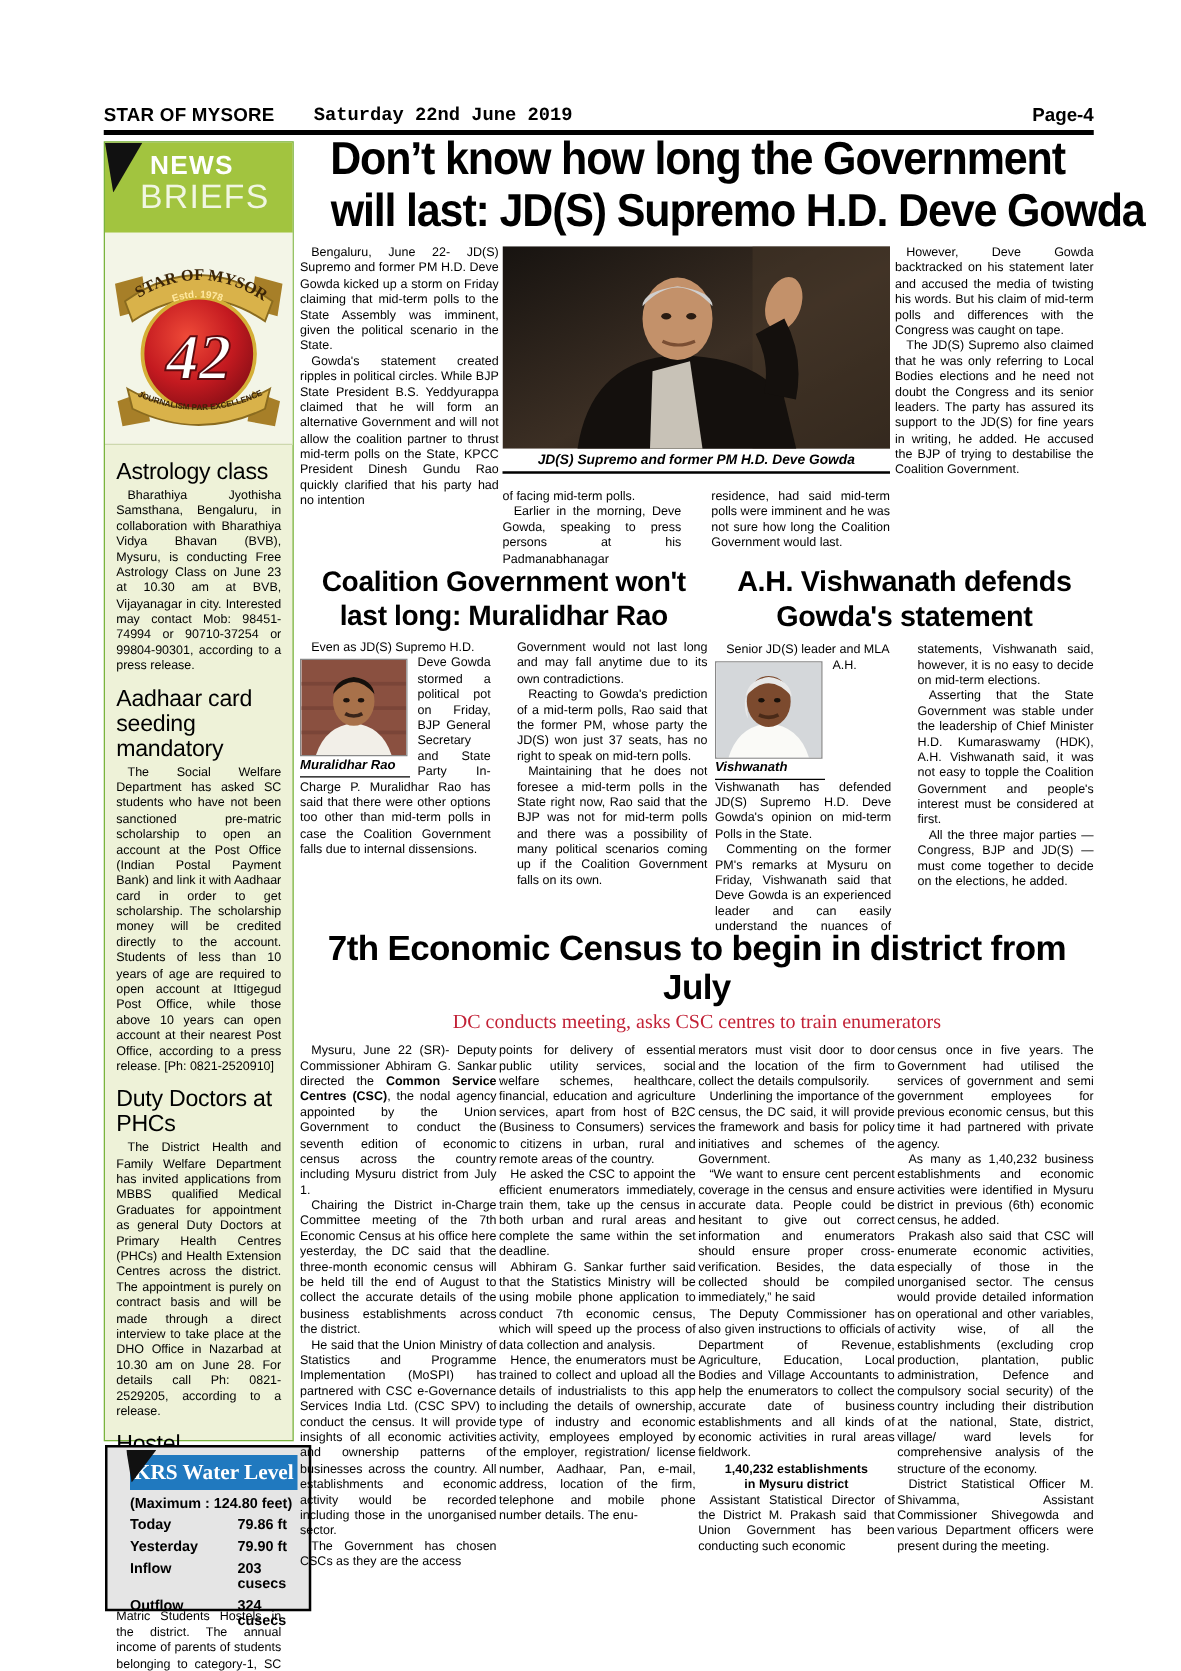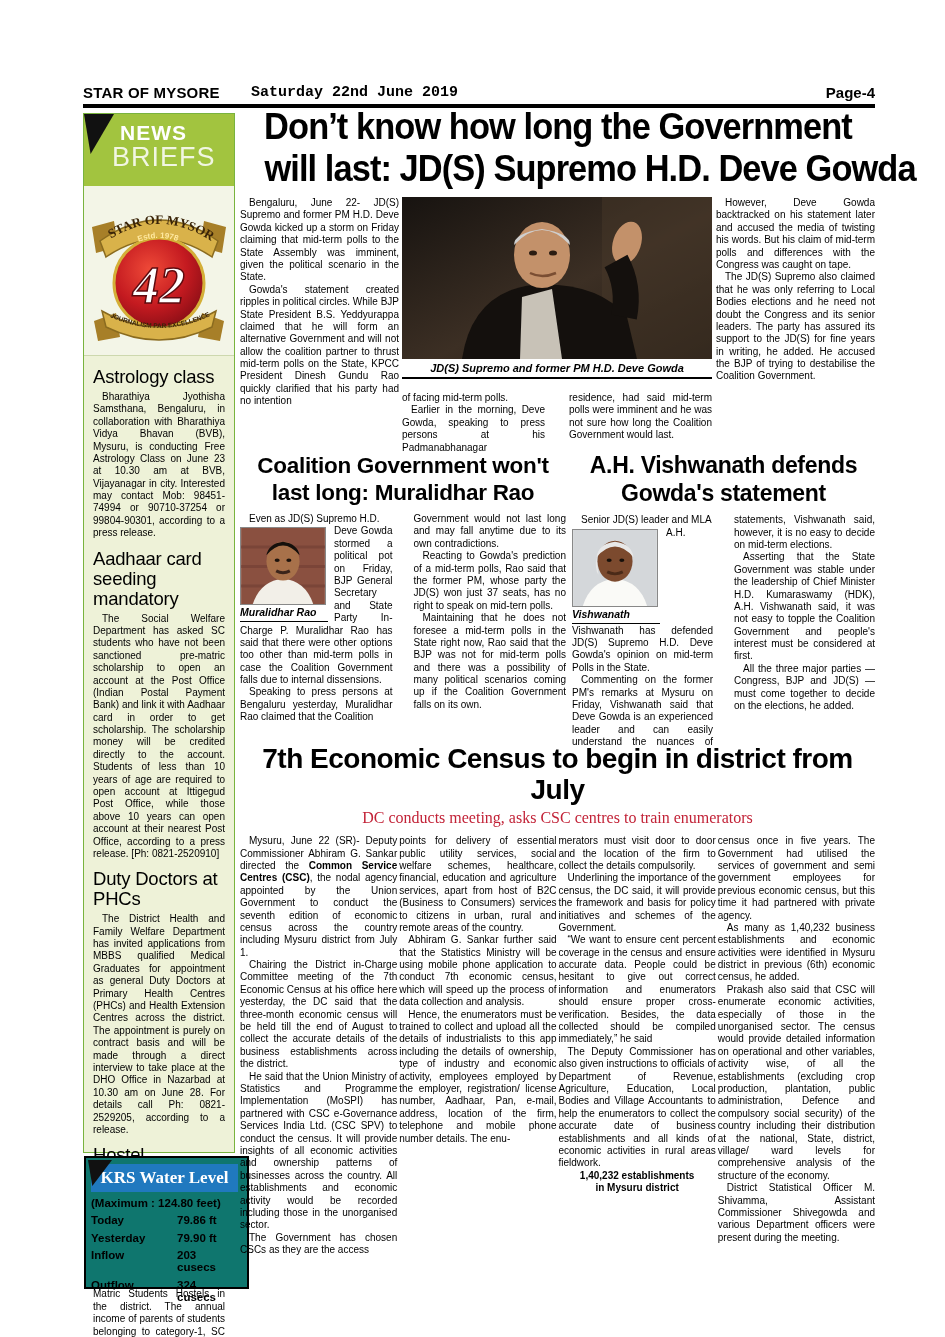--- a/index.html
+++ b/index.html
@@ -18,21 +18,21 @@
   .nb-head { position:relative; height:72px; background:#a2c43f; overflow:hidden; }
   .nb-tri { position:absolute; left:0; top:0; width:30px; height:40px; background:#111; clip-path:polygon(0 0,100% 0,22% 100%); }
   .nb-news { margin:8px 0 0 36px; color:#fff; font-weight:800; font-size:21px; letter-spacing:1px; line-height:1; }
   .nb-briefs { margin:1px 0 0 28px; color:rgba(255,255,255,.85); font-weight:400; font-size:27px; letter-spacing:1px; line-height:1; }
   .logo-block { height:170px; background:#f3f5e7; display:flex; align-items:center; justify-content:center; border-bottom:1px solid #cdd8ae; }
   .sb-sections { padding:2px 9px 0 9px; }
   .sb-h { font-size:18.5px; font-weight:400; line-height:1.08; margin:9px 0 4px 0; letter-spacing:-.2px; }
   .sb-p { font-size:10px; line-height:1.24; text-align:justify; text-indent:9px; }
 
   
-  .krs { position:absolute; left:84px; top:1156px; width:165px; height:133px; background:#0f766e; border:2.5px solid #000; padding:6px 9px 0 5px; }
+  .krs { position:absolute; left:84px; top:1156px; width:165px; height:133px; background:#e5e5e5; border:2.5px solid #000; padding:6px 9px 0 18px; }
   .krs-head { position:relative; height:28px; background:#2079bf; color:#fff; font-family:"Liberation Serif", serif; font-weight:bold; font-size:17px; text-align:center; line-height:27px; margin-bottom:5px; }
   .krs-tri { position:absolute; left:-3px; top:-4px; width:24px; height:26px; background:#111; clip-path:polygon(0 0,100% 0,18% 100%); }
   .krs-max { font-weight:bold; font-size:11.5px; margin:2px 0 5px 0; }
   .krs-row { display:grid; grid-template-columns:86px auto; font-weight:bold; font-size:11.5px; margin-bottom:5.5px; }
 
   
   .lead-hl { position:absolute; left:240px; top:106px; width:635px; text-align:center; }
   .lead-hl div { display:inline-block; font-size:37px; font-weight:800; letter-spacing:-1px; line-height:1.14; transform:scaleX(.93); white-space:nowrap; }
   .bodytxt { font-size:10px; line-height:1.24; text-align:justify; }
   .bodytxt p { text-indent:9px; margin:0; }
@@ -223,21 +223,20 @@
             <path d="M 12 78 Q 20 54 43 52 Q 66 54 74 78 Z" fill="#f2efe8"></path>
             <ellipse cx="43" cy="34" rx="17" ry="20" fill="#a8714a"></ellipse>
             <path d="M 26 28 Q 43 8 60 28 Q 58 16 43 14 Q 28 16 26 28 Z" fill="#15100c"></path>
             <ellipse cx="37" cy="33" rx="2.6" ry="1.8" fill="#1c120c"></ellipse>
             <ellipse cx="49" cy="33" rx="2.6" ry="1.8" fill="#1c120c"></ellipse>
             <path d="M 36 44 Q 43 48 50 44" stroke="#3a241a" stroke-width="3" fill="none"></path>
           </svg>
           <div class="inset-cap">Muralidhar Rao</div>
         </div>
         <p class="cont">Deve Gowda stormed a political pot on Friday, BJP General Secretary and State Party In-Charge P. Muralidhar Rao has said that there were other options too other than mid-term polls in case the Coalition Government falls due to internal dissensions.</p>
-        <p>Speaking to press persons at Bengaluru yesterday, Muralidhar Rao claimed that the Coalition</p>
       </div>
       <div class="bodytxt">
         <p class="cont">Government would not last long and may fall anytime due to its own contradictions.</p>
         <p>Reacting to Gowda's prediction of a mid-term polls, Rao said that the former PM, whose party the JD(S) won just 37 seats, has no right to speak on mid-tern polls.</p>
         <p>Maintaining that he does not foresee a mid-term polls in the State right now, Rao said that the BJP was not for mid-term polls and there was a possibility of many political scenarios coming up if the Coalition Government falls on its own.</p>
       </div>
     </div>
   </div>
 
   <div class="art3">
@@ -278,30 +277,32 @@
     <div class="census-sub">DC conducts meeting, asks CSC centres to train enumerators</div>
     <div class="census-body">
       <div class="bodytxt">
         <p><span>Mysuru, June 22 (SR)- Deputy Commissioner Abhiram G. Sankar directed the </span><b>Common Service Centres (CSC)</b><span>, the nodal agency appointed by the Union Government to conduct the seventh edition of economic census across the country including Mysuru district from July 1.</span></p>
         <p>Chairing the District in-Charge Committee meeting of the 7th Economic Census at his office here yesterday, the DC said that the three-month economic census will be held till the end of August to collect the accurate details of the business establishments across the district.</p>
         <p>He said that the Union Ministry of Statistics and Programme Implementation (MoSPI) has partnered with CSC e-Governance Services India Ltd. (CSC SPV) to conduct the census. It will provide insights of all economic activities and ownership patterns of businesses across the country. All establishments and economic activity would be recorded including those in the unorganised sector.</p>
         <p>The Government has chosen CSCs as they are the access</p>
       </div>
       <div class="bodytxt">
         <p class="cont">points for delivery of essential public utility services, social welfare schemes, healthcare, financial, education and agriculture services, apart from host of B2C (Business to Consumers) services to citizens in urban, rural and remote areas of the country.</p>
+        <p>He asked the CSC to appoint the efficient enumerators immediately, train them, take up the census in both urban and rural areas and complete the same within the set deadline.</p>
         <p>Abhiram G. Sankar further said that the Statistics Ministry will be using mobile phone application to conduct 7th economic census, which will speed up the process of data collection and analysis.</p>
         <p>Hence, the enumerators must be trained to collect and upload all the details of industrialists to this app including the details of ownership, type of industry and economic activity, employees employed by the employer, registration/ license number, Aadhaar, Pan, e-mail, address, location of the firm, telephone and mobile phone number details. The enu-</p>
       </div>
       <div class="bodytxt">
         <p class="cont">merators must visit door to door and the location of the firm to collect the details compulsorily.</p>
         <p>Underlining the importance of the census, the DC said, it will provide the framework and basis for policy initiatives and schemes of the Government.</p>
         <p>“We want to ensure cent percent coverage in the census and ensure accurate data. People could be hesitant to give out correct information and enumerators should ensure proper cross-verification. Besides, the data collected should be compiled immediately,” he said</p>
         <p>The Deputy Commissioner has also given instructions to officials of Department of Revenue, Agriculture, Education, Local Bodies and Village Accountants to help the enumerators to collect the accurate date of business establishments and all kinds of economic activities in rural areas fieldwork.</p>
         <p class="mini-sub">1,40,232 establishments</p>
         <p class="mini-sub">in Mysuru district</p>
+        <p>Assistant Statistical Director of the District M. Prakash said that Union Government has been conducting such economic</p>
       </div>
       <div class="bodytxt">
         <p class="cont">census once in five years. The Government had utilised the services of government and semi government employees for previous economic census, but this time it had partnered with private agency.</p>
         <p>As many as 1,40,232 business establishments and economic activities were identified in Mysuru district in previous (6th) economic census, he added.</p>
         <p>Prakash also said that CSC will enumerate economic activities, especially of those in the unorganised sector. The census would provide detailed information on operational and other variables, activity wise, of all the establishments (excluding crop production, plantation, public administration, Defence and compulsory social security) of the country including their distribution at the national, State, district, village/ ward levels for comprehensive analysis of the structure of the economy.</p>
         <p>District Statistical Officer M. Shivamma, Assistant Commissioner Shivegowda and various Department officers were present during the meeting.</p>
       </div>
     </div>
   </div>
 

